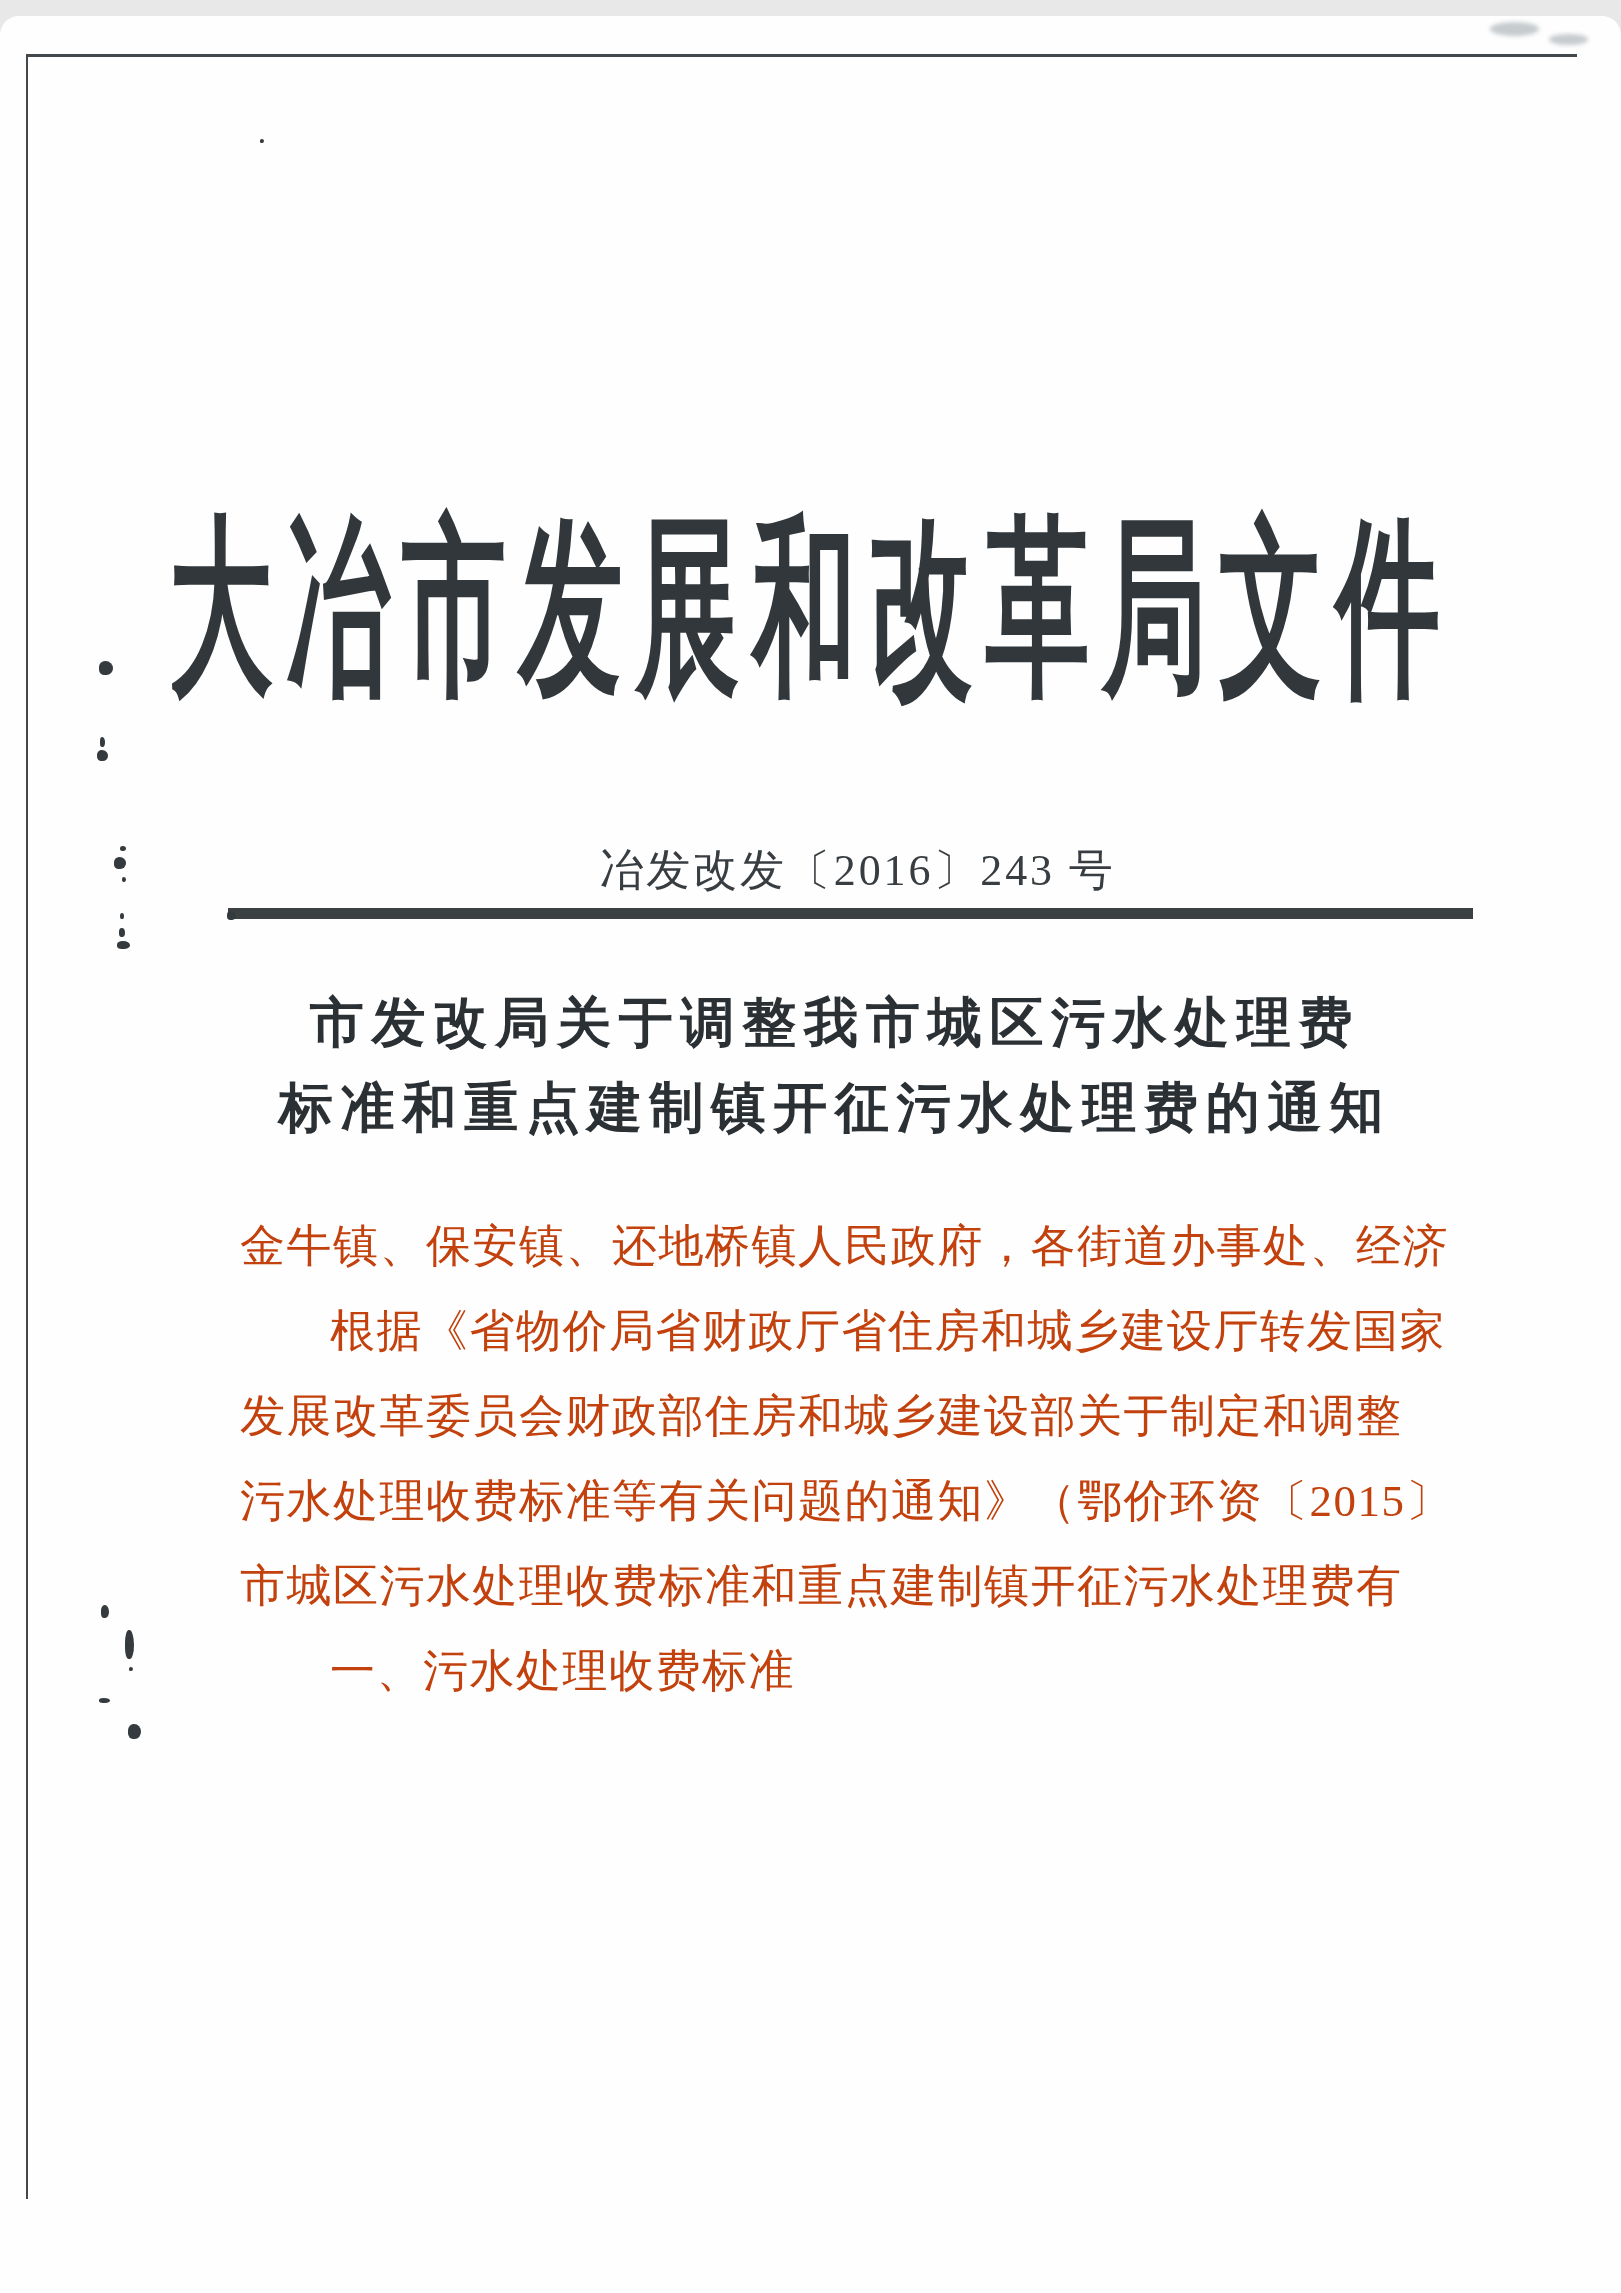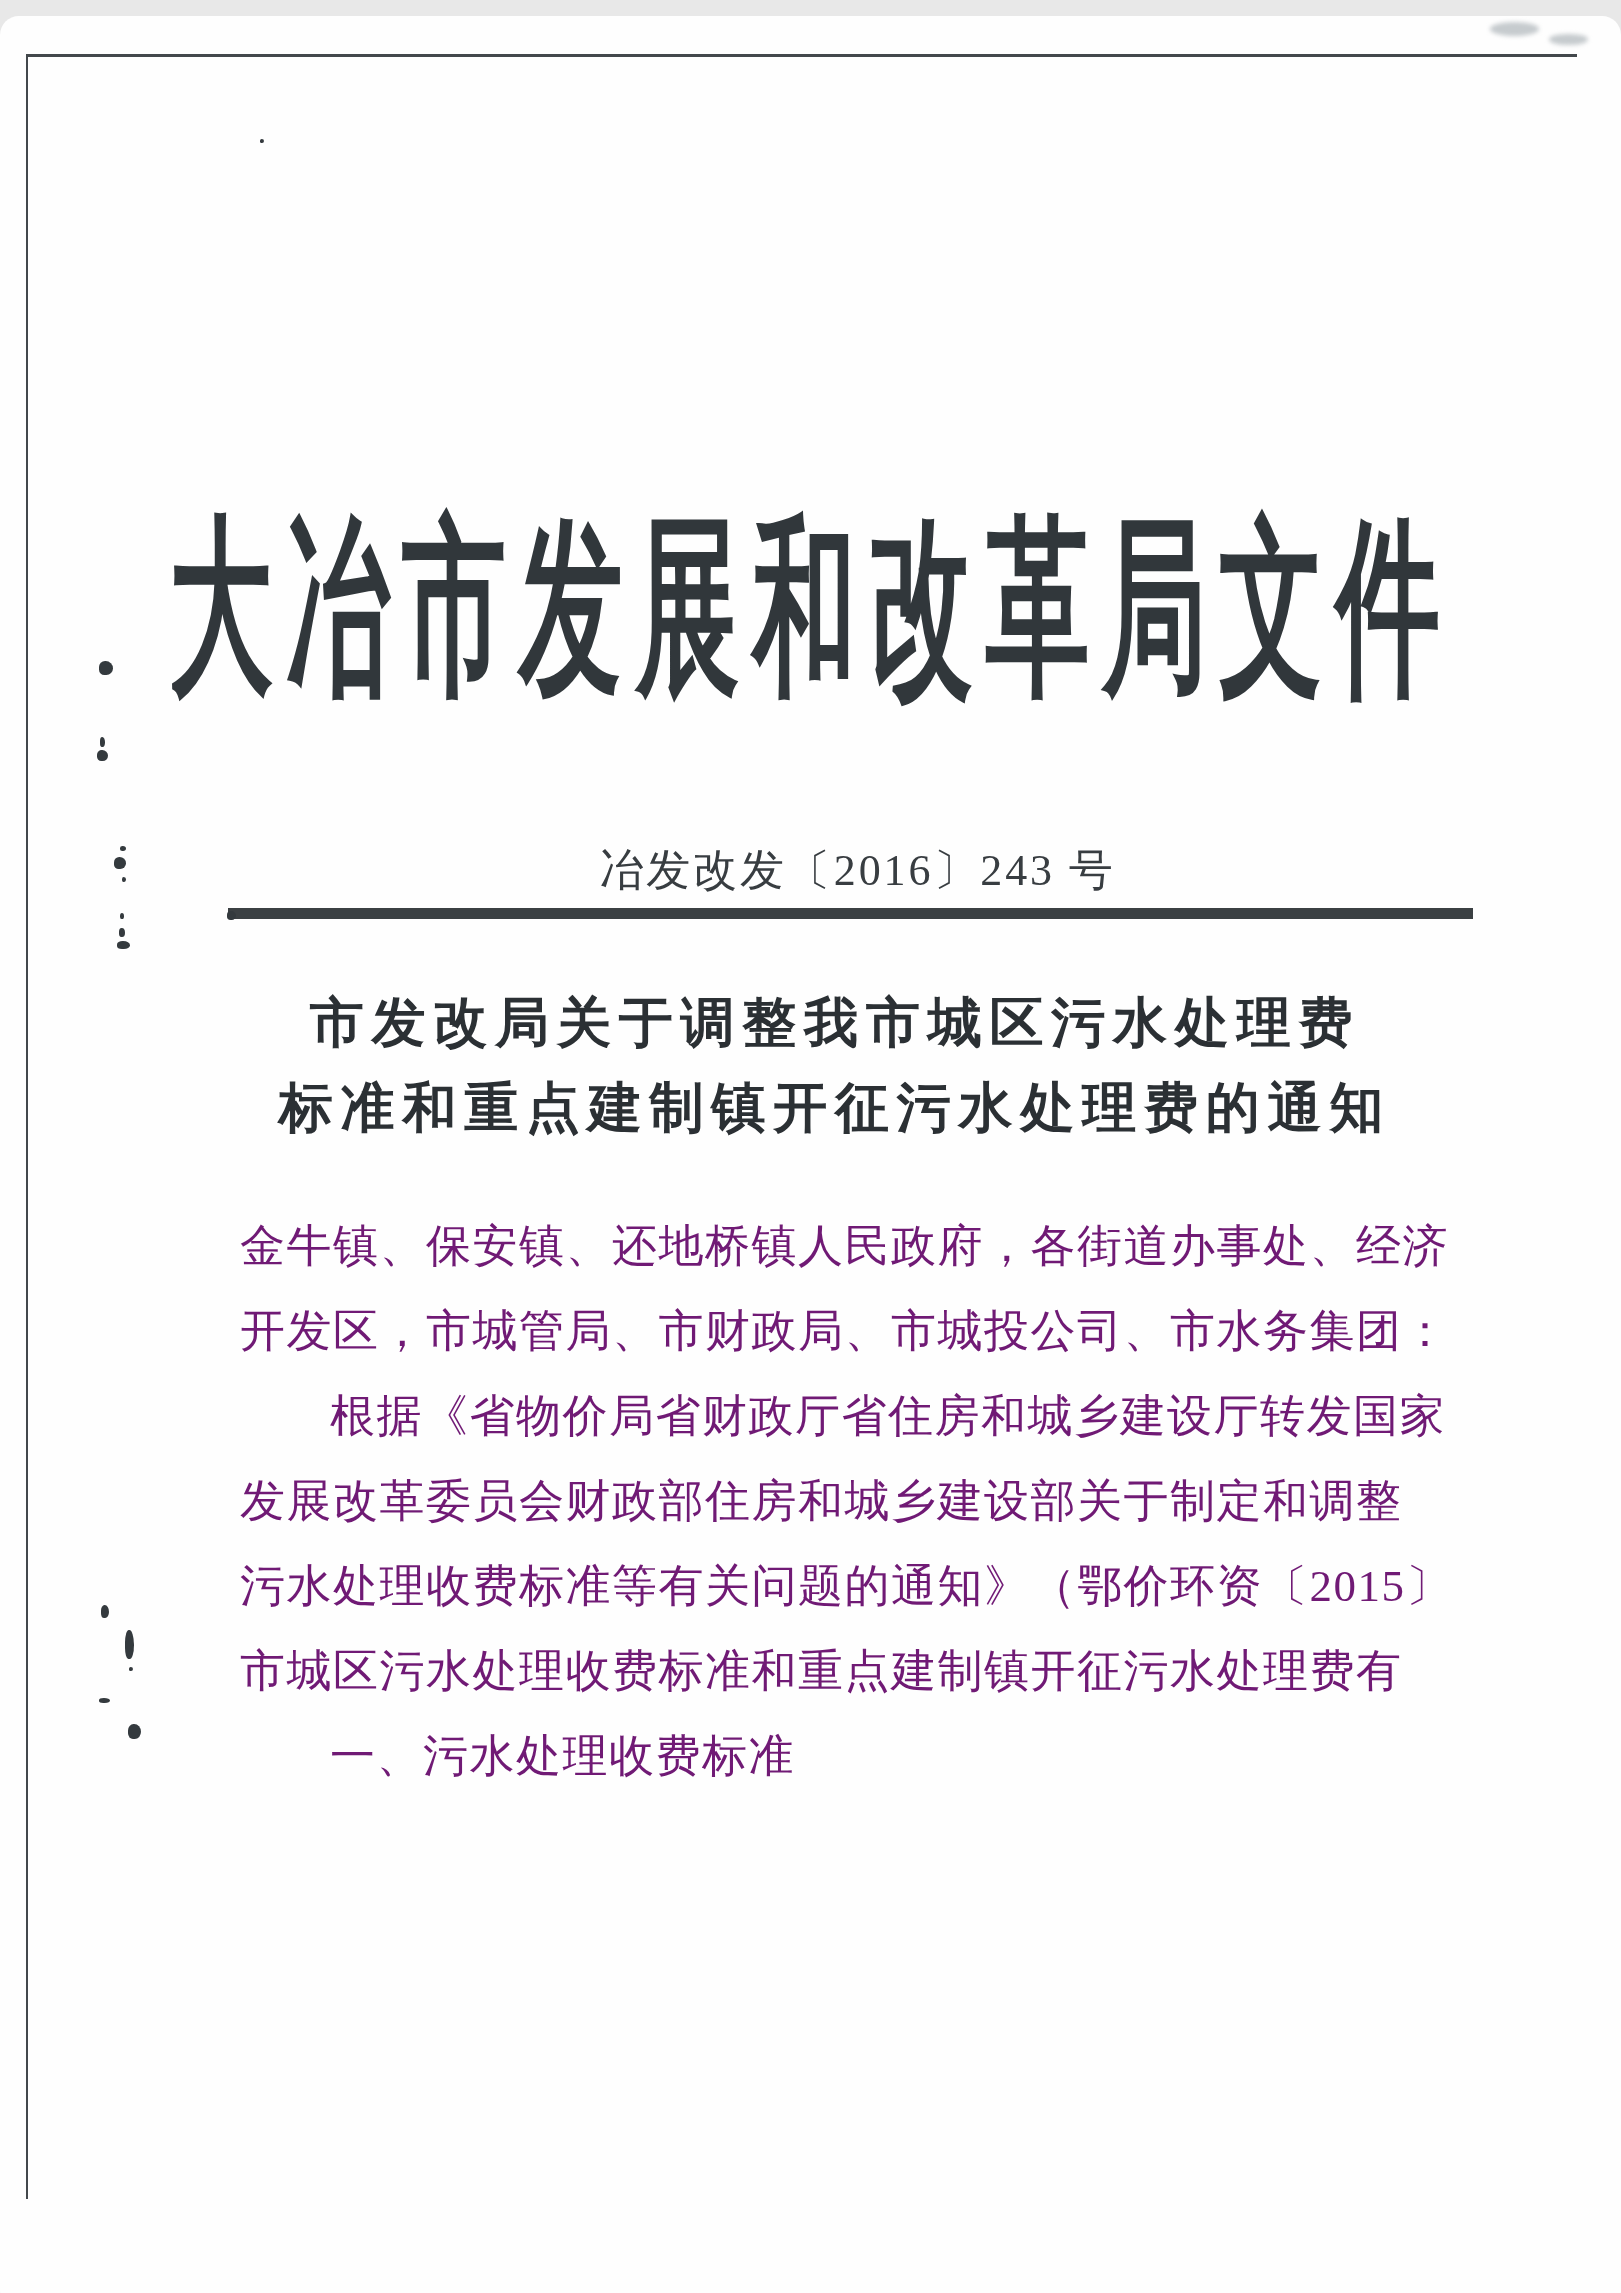--- a/index.html
+++ b/index.html
@@ -71,21 +71,21 @@
     white-space: nowrap;
   }
 
   
   .body-text {
     position: absolute; left: 240px; top: 1188px;
     width: 1225px;
     font-size: 45px;
     line-height: 85px;
     letter-spacing: 1.5px;
-    color: #701a75;
+    color: #c2410c;
   }
   .body-line { white-space: nowrap; height: 85px; }
   .body-line.indent { text-indent: 2em; }
 
   
   .smudge { position: absolute; background: #343a3e; border-radius: 45% 55% 50% 40%; }
   .smudge.light { background: #c6cbce; filter: blur(2px); border-radius: 50%; }
 </style>
 </head>
 <body>
@@ -103,21 +103,20 @@
 
   <div class="rule"></div>
 
   <div class="doc-title">
     <div>市发改局关于调整我市城区污水处理费</div>
     <div>标准和重点建制镇开征污水处理费的通知</div>
   </div>
 
   <div class="body-text">
     <div class="body-line">金牛镇、保安镇、还地桥镇人民政府，各街道办事处、经济</div>
-    <div class="body-line">开发区，市城管局、市财政局、市城投公司、市水务集团：</div>
     <div class="body-line indent">根据《省物价局省财政厅省住房和城乡建设厅转发国家</div>
     <div class="body-line">发展改革委员会财政部住房和城乡建设部关于制定和调整</div>
     <div class="body-line">污水处理收费标准等有关问题的通知》（鄂价环资〔2015〕</div>
     <div class="body-line">市城区污水处理收费标准和重点建制镇开征污水处理费有</div>
     <div class="body-line indent">一、污水处理收费标准</div>
   </div>
 
   <div class="smudge" style="left:99px; top:645px; width:13.7px; height:13.7px;"></div>
   <div class="smudge" style="left:100px; top:721px; width:4.9px;  height:9.8px;"></div>
   <div class="smudge" style="left:97px;  top:734px; width:10.8px; height:10.8px;"></div>

